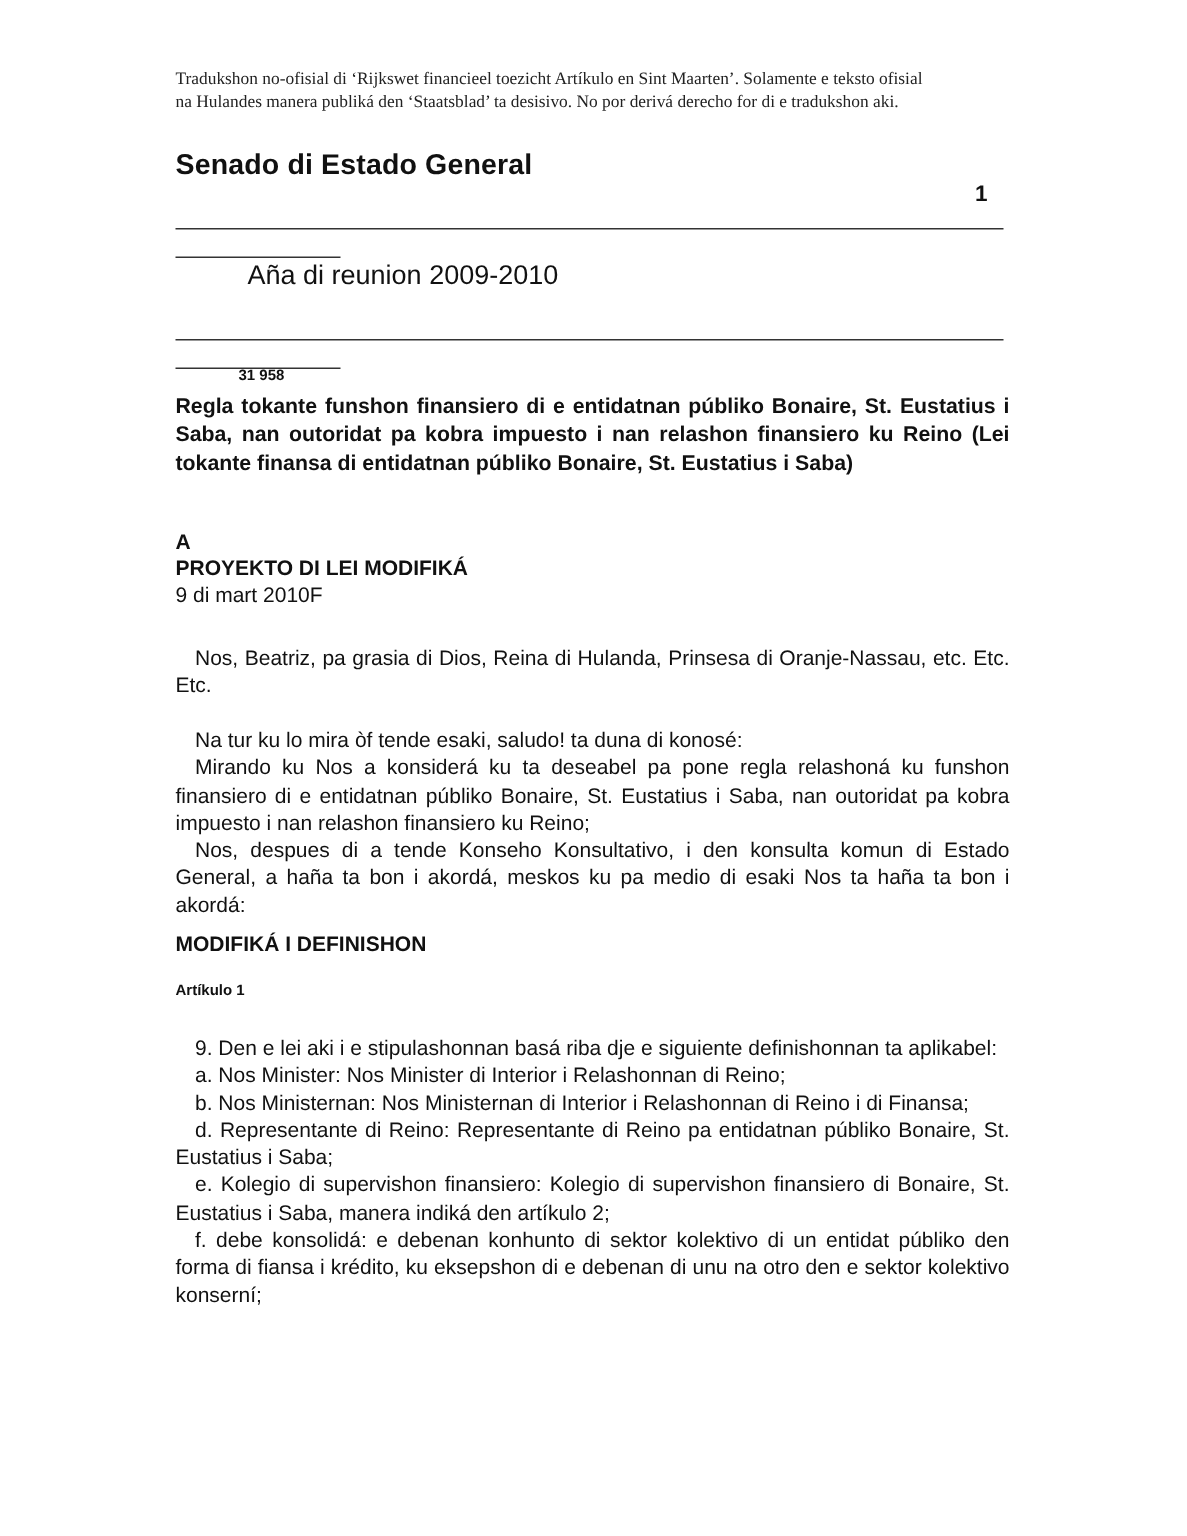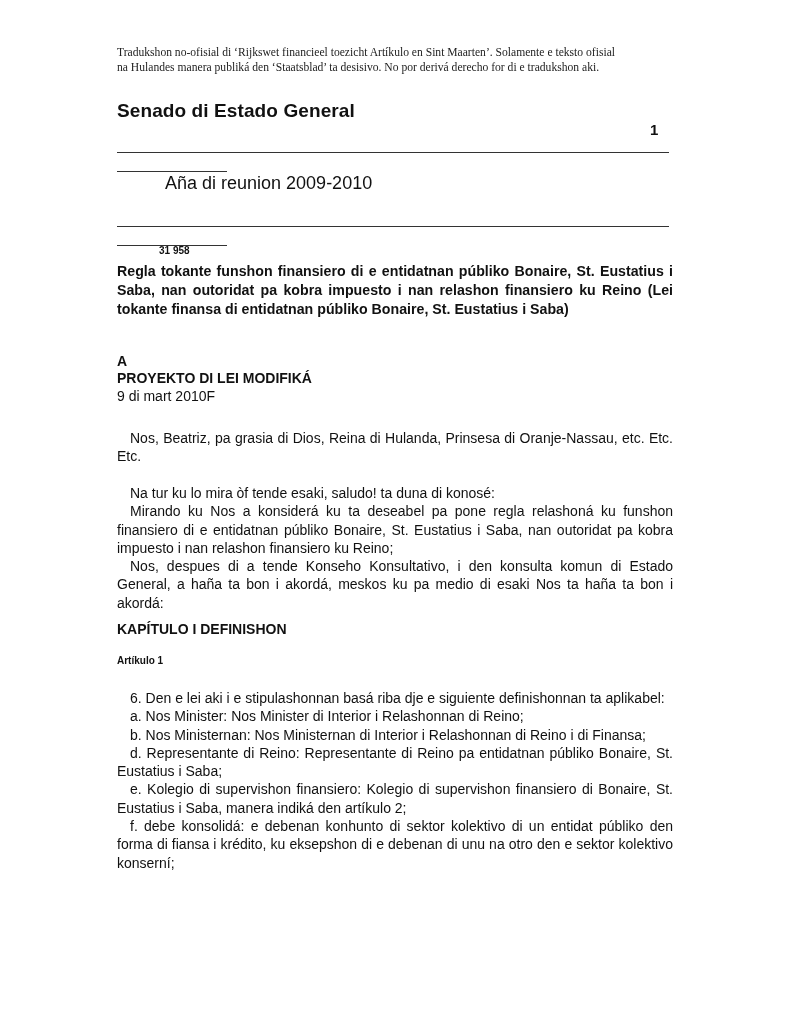--- a/index.html
+++ b/index.html
@@ -68,23 +68,23 @@
 <div class="para" style="top:429px">
   <p>Nos, Beatriz,  pa grasia di Dios, Reina di Hulanda, Prinsesa di Oranje-Nassau, etc. Etc. Etc.</p>
 </div>
 
 <div class="para" style="top:484px">
   <p>Na tur ku lo mira òf tende esaki, saludo! ta duna di konosé:</p>
   <p>Mirando ku Nos a konsiderá ku ta deseabel pa pone regla relashoná ku funshon finansiero di e entidatnan públiko Bonaire, St. Eustatius i Saba, nan outoridat pa kobra impuesto i nan relashon finansiero ku Reino;</p>
   <p>Nos, despues di a tende Konseho Konsultativo, i den konsulta komun di Estado General, a haña ta bon i akordá, meskos ku pa medio di esaki Nos ta haña ta bon i akordá:</p>
 </div>
 
-<div class="chapter">KAPÍTULO I  DEFINISHON</div>
+<div class="chapter">MODIFIKÁ I  DEFINISHON</div>
 <div class="article">Artíkulo 1</div>
 
 <div class="para" style="top:689px">
-  <p>6. Den e lei aki i e stipulashonnan basá riba dje e siguiente definishonnan ta aplikabel:</p>
+  <p>9. Den e lei aki i e stipulashonnan basá riba dje e siguiente definishonnan ta aplikabel:</p>
   <p>a. Nos Minister: Nos Minister di Interior i Relashonnan di Reino;</p>
   <p><span>b. Nos Ministernan: Nos Ministernan di Interior i Relashonnan di Reino i di </span><b class="inline">Finansa</b><span>;</span></p>
   <p>d. Representante di Reino: Representante di Reino pa entidatnan públiko Bonaire, St. Eustatius i Saba;</p>
   <p>e. Kolegio di supervishon finansiero: Kolegio di supervishon finansiero di Bonaire, St. Eustatius i Saba, manera indiká den artíkulo 2;</p>
   <p>f. debe konsolidá: e debenan konhunto di sektor kolektivo di un entidat públiko den forma di fiansa i krédito, ku eksepshon di e debenan di unu na otro den e sektor kolektivo konserní;</p>
 </div>
 
 </body></html>

